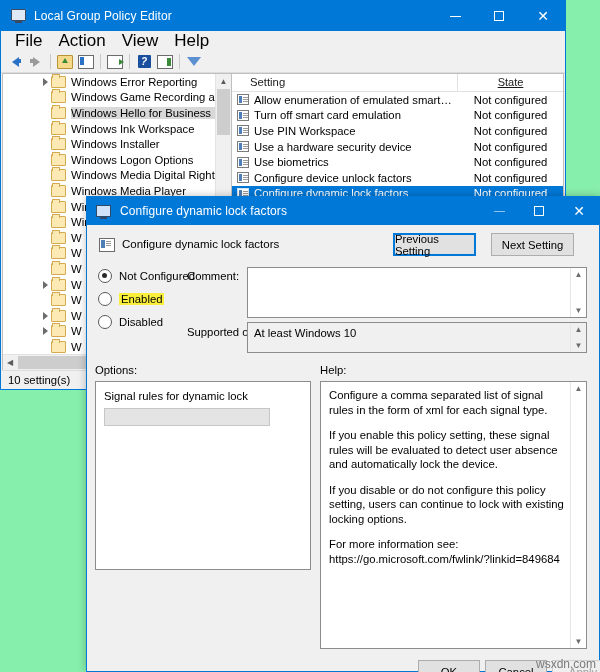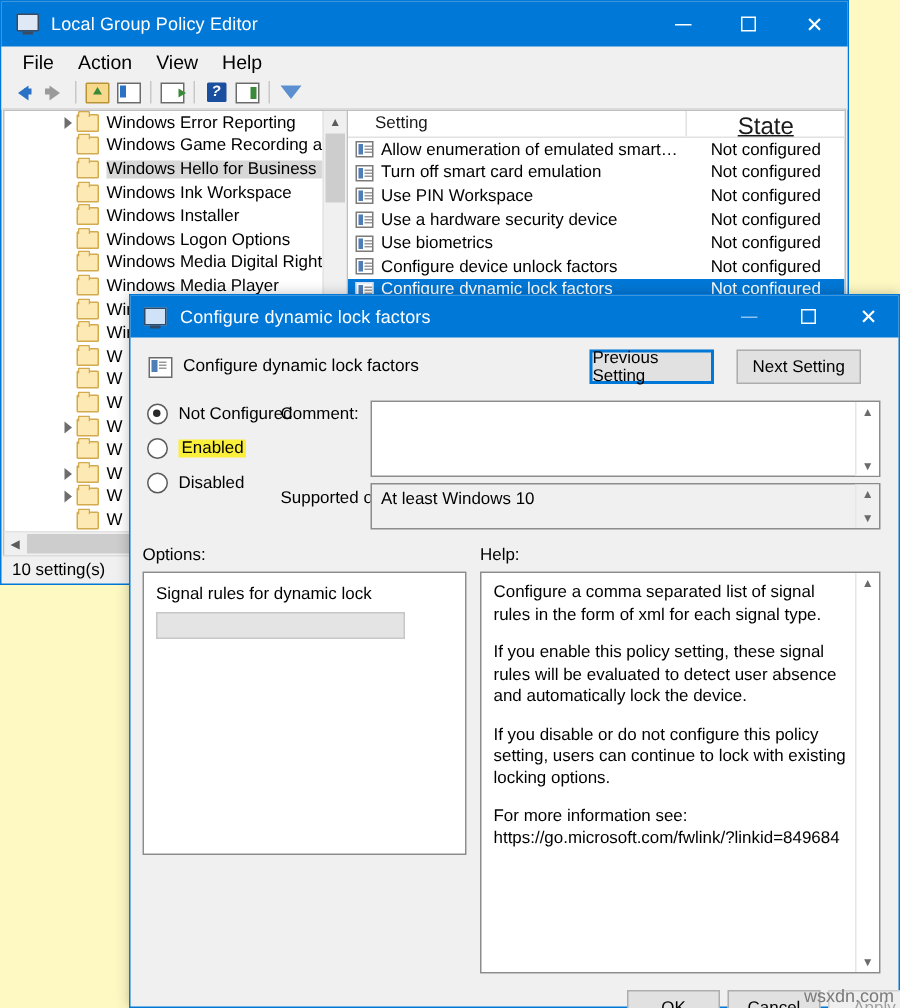--- a/index.html
+++ b/index.html
@@ -2,21 +2,21 @@
 <html><head>
 <meta charset="utf-8">
 <style>
   html, body {
     margin: 0; padding: 0;
     width: 600px; height: 672px;
     background: #ffffff;
     font-family: "Liberation Sans", sans-serif;
     overflow: hidden;
   }
-  #root { position: relative; width: 600px; height: 672px; background:#fef9c3; }
+  #root { position: relative; width: 600px; height: 672px; background:#86efac; }
 
   
   .gpedit-window{
     position:absolute; left:0; top:0; width:566px; height:390px;
     background:#f0f0f0; border:1px solid #0078d7; box-sizing:border-box;
   }
   .titlebar{
     height:30px; background:#0078d7; display:flex; align-items:center;
     color:#fff; font-size:12px; position:relative;
   }
@@ -33,21 +33,21 @@
   .wbtn{
     width:44px;height:30px;display:flex;align-items:center;justify-content:center;
     color:#fff;font-size:12px; line-height:1;
   }
   .glyph-min{ display:block; width:11px; height:1px; background:#fff; }
   .glyph-max{ display:block; width:10px; height:10px; border:1px solid #fff; box-sizing:border-box; }
   .glyph-close{ font-size:14px; line-height:1; }
 
   .menubar{
     height:20px; background:#f0f0f0; display:flex; align-items:center; padding-left:6px;
-    font-size:13px; color:#000; border-bottom:none;
+    font-size:17px; color:#000; border-bottom:none;
   }
   .menubar span{ padding:2px 8px; }
 
   .toolbar{
     height:21px; background:#f0f0f0; display:flex; align-items:center; padding-left:4px;
     border-bottom:1px solid #dcdcdc; gap:1px;
   }
   .tb-item{ width:20px;height:19px;display:flex;align-items:center;justify-content:center; position:relative;}
   .tb-sep{ width:1px;height:15px;background:#c8c8c8;margin:0 3px;}
   .arrow-l, .arrow-r{ width:0;height:0;border-top:5px solid transparent;border-bottom:5px solid transparent;}
@@ -100,21 +100,21 @@
   .hs-btn{ width:14px; text-align:center; color:#5c5c5c; font-size:8px; line-height:14px;}
   .hs-thumb{ flex:1; height:13px; background:#cdcdcd; margin:0 1px;}
 
   
   .list-pane{
     flex:1; background:#fff; border:1px solid #bfbfbf; border-left:none; box-sizing:border-box;
     position:relative; overflow:hidden;
   }
   .lv-header{ height:17px; display:flex; background:#fff; border-bottom:1px solid #e1e1e1; }
   .lv-h-setting{ flex:1; font-size:11.3px; padding:2px 0 0 6px; color:#1a1a1a; border-right:1px solid #e1e1e1;margin-left:12px;}
-  .lv-h-state{ width:105px; font-size:16px; padding:2px 0 0 0; color:#1a1a1a; text-align:center;text-decoration:underline;}
+  .lv-h-state{ width:105px; font-size:11px; padding:2px 0 0 0; color:#1a1a1a; text-align:center;text-decoration:underline;}
   .lv-row{ height:15.6px; display:flex; align-items:center; font-size:11.3px; color:#000;}
   .lv-row.selected{ background:#0078d7; color:#fff; }
   .pol-ico{
     width:12px;height:11px;flex:0 0 12px;margin-left:5px;margin-right:5px;background:#fff;
     border:1px solid #7b7b7b; position:relative; box-sizing:border-box;
   }
   .pol-ico:before{content:"";position:absolute;left:1px;top:1px;width:3px;height:7px;background:#4f7db5;}
   .pol-ico:after{content:"";position:absolute;left:5px;top:2px;width:5px;height:1px;background:#9a9a9a;box-shadow:0 2px 0 #9a9a9a,0 4px 0 #9a9a9a;}
   .lv-row.selected .pol-ico{ border-color:#cfe4f7; }
   .lv-name{ flex:1; white-space:nowrap; overflow:hidden; text-overflow:ellipsis; padding-right:6px;}

